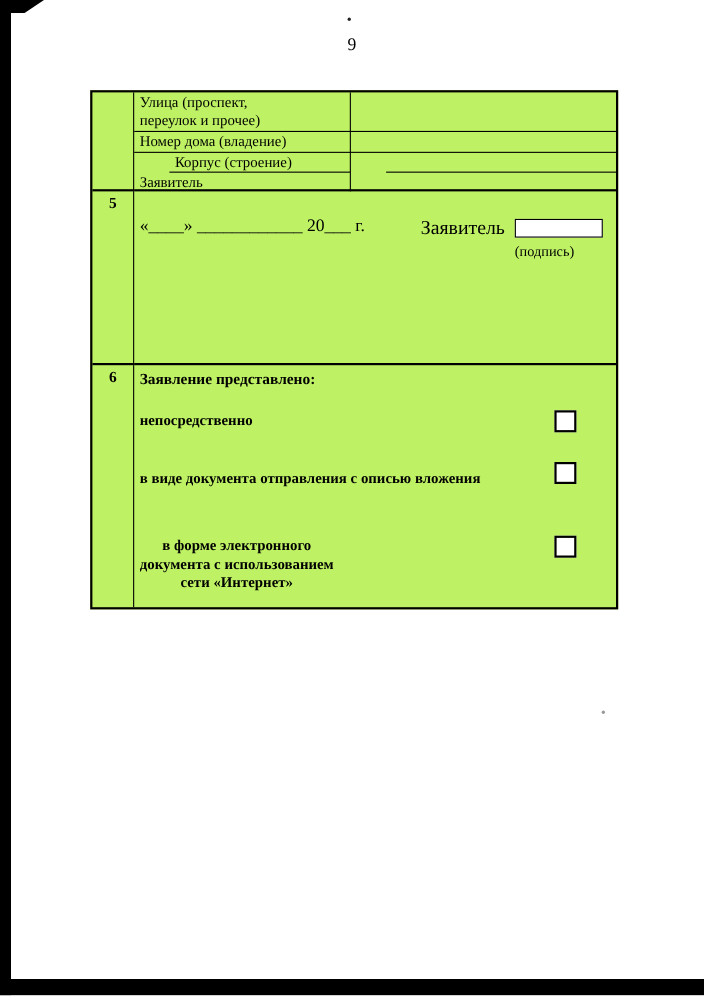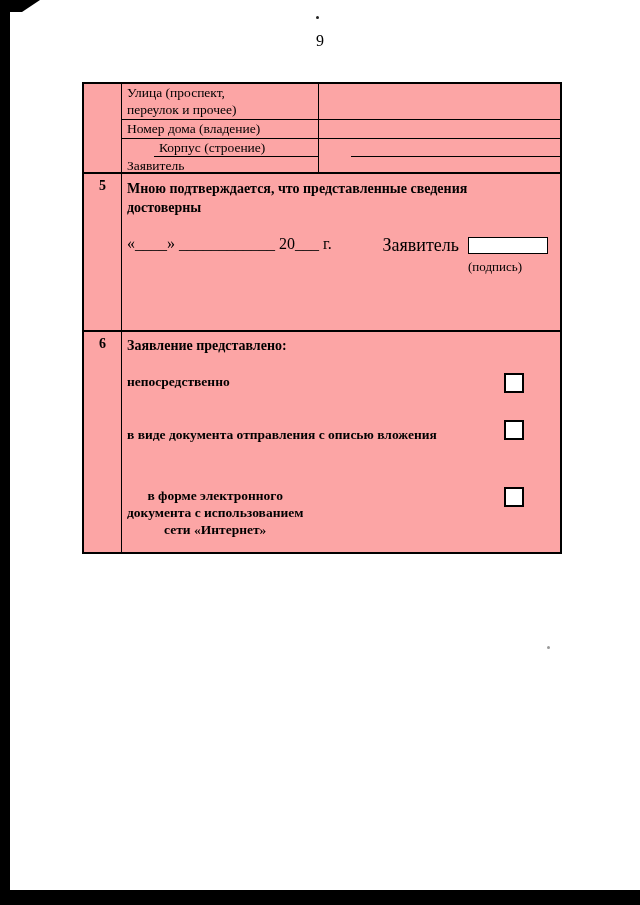--- a/index.html
+++ b/index.html
@@ -44,21 +44,21 @@
   }
 
   
   .form-table {
     position: absolute; left: 82px; top: 82px;
     width: 480px;
     display: grid;
     grid-template-columns: 38px 197px 1fr;
     grid-template-rows: 36px 19px 18px 17px 158px 220px;
     border: 2px solid #000;
-    background: #fca5a5;
+    background: #bef264;
   }
   .cell { font-size: 13.5px; }
 
   .num-span   { grid-column: 1; grid-row: 1 / 5; border-right: 1px solid #000; border-bottom: 2px solid #000; }
   .lbl        { grid-column: 2; border-right: 1px solid #000; border-bottom: 1px solid #000;
                 padding: 1px 4px 0 5px; line-height: 16.5px; white-space: pre-line; }
   .val        { grid-column: 3; border-bottom: 1px solid #000; }
   .r1 { grid-row: 1; } .r2 { grid-row: 2; } .r3 { grid-row: 3; margin-left: 32px; } .r4 { grid-row: 4; }
   .lbl.r4, .val.r4 { border-bottom: 2px solid #000; }
 
@@ -140,21 +140,20 @@
     <div class="cell val r2"></div>
 
     <div class="cell lbl r3">Корпус (строение)</div>
     <div class="cell val r3"></div>
 
     <div class="cell lbl r4">Заявитель</div>
     <div class="cell val r4"></div>
 
     <div class="cell numcell num5">5</div>
     <div class="cell r5-content">
-      <div class="statement">Мною подтверждается, что представленные сведения достоверны</div>
       <div class="sign-row">
         <span class="date-line">«____» ____________ 20___ г.</span>
         <div class="applicant">
           <div class="applicant-top">
             <span class="applicant-label">Заявитель</span>
             <span class="sig-box"></span>
           </div>
           <div class="sig-caption">(подпись)</div>
         </div>
       </div>

